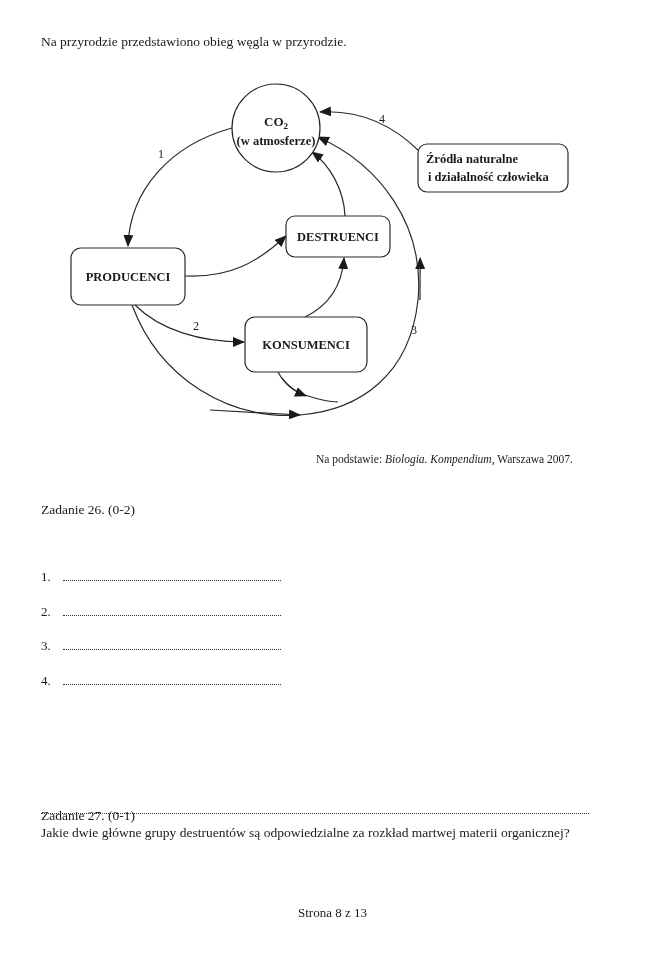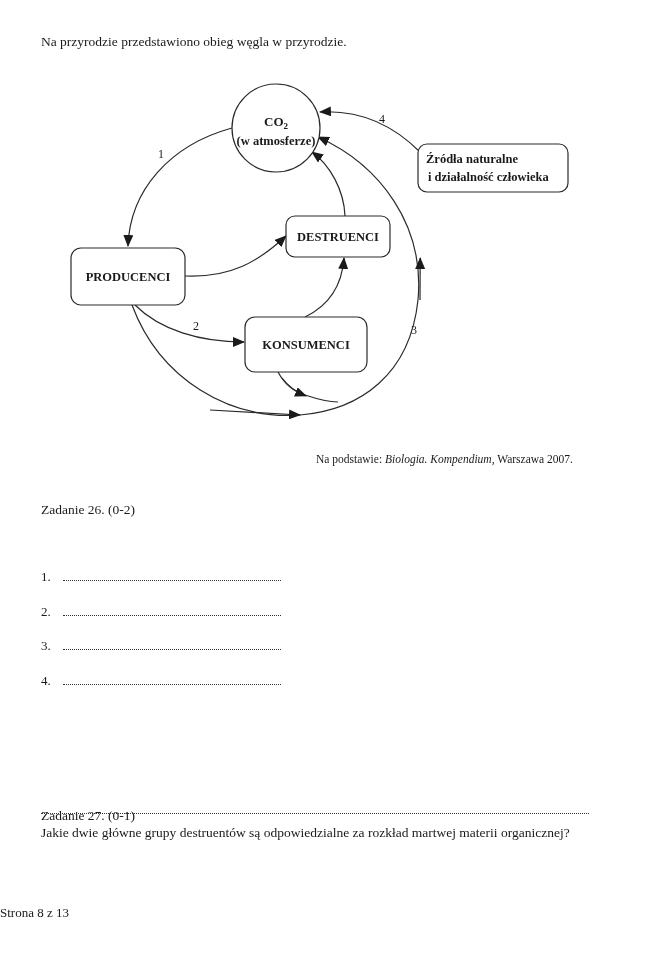--- a/index.html
+++ b/index.html
@@ -13,21 +13,21 @@
   .source i { font-style: italic; }
   .task-title { font-weight: normal; font-size: 13.5px; line-height: 17px; }
   .t26 { left: 41px; top: 501px; }
   .answers { left: 41px; top: 568px; width: 260px; font-size: 13px; }
   .answer-row { display: flex; align-items: baseline; height: 34.5px; }
   .answer-num { width: 22px; }
   .answer-dots { flex: 0 0 218px; border-bottom: 1px dotted #333; height: 12px; }
   .t27 { left: 41px; top: 772px; width: 548px; margin-top: 35px; }
   .t27 .q { text-align: justify; text-align-last: left; }
   .answer-line27 { left: 41px; top: 812px; width: 548px; border-bottom: 1px dotted #333; height: 1px; }
-  .footer { left: 0; width: 665px; top: 905px; font-size: 13px; }
+  .footer { left: 0; width: 665px; top: 905px; text-align: center; font-size: 13px; }
 </style>
 </head>
 <body>
 
 <div class="abs intro">
   <div>Na przyrodzie przedstawiono obieg węgla w przyrodzie.</div>
 </div>
 
 <svg id="diagram" viewBox="0 0 665 480" xmlns="http://www.w3.org/2000/svg">
   <defs>

